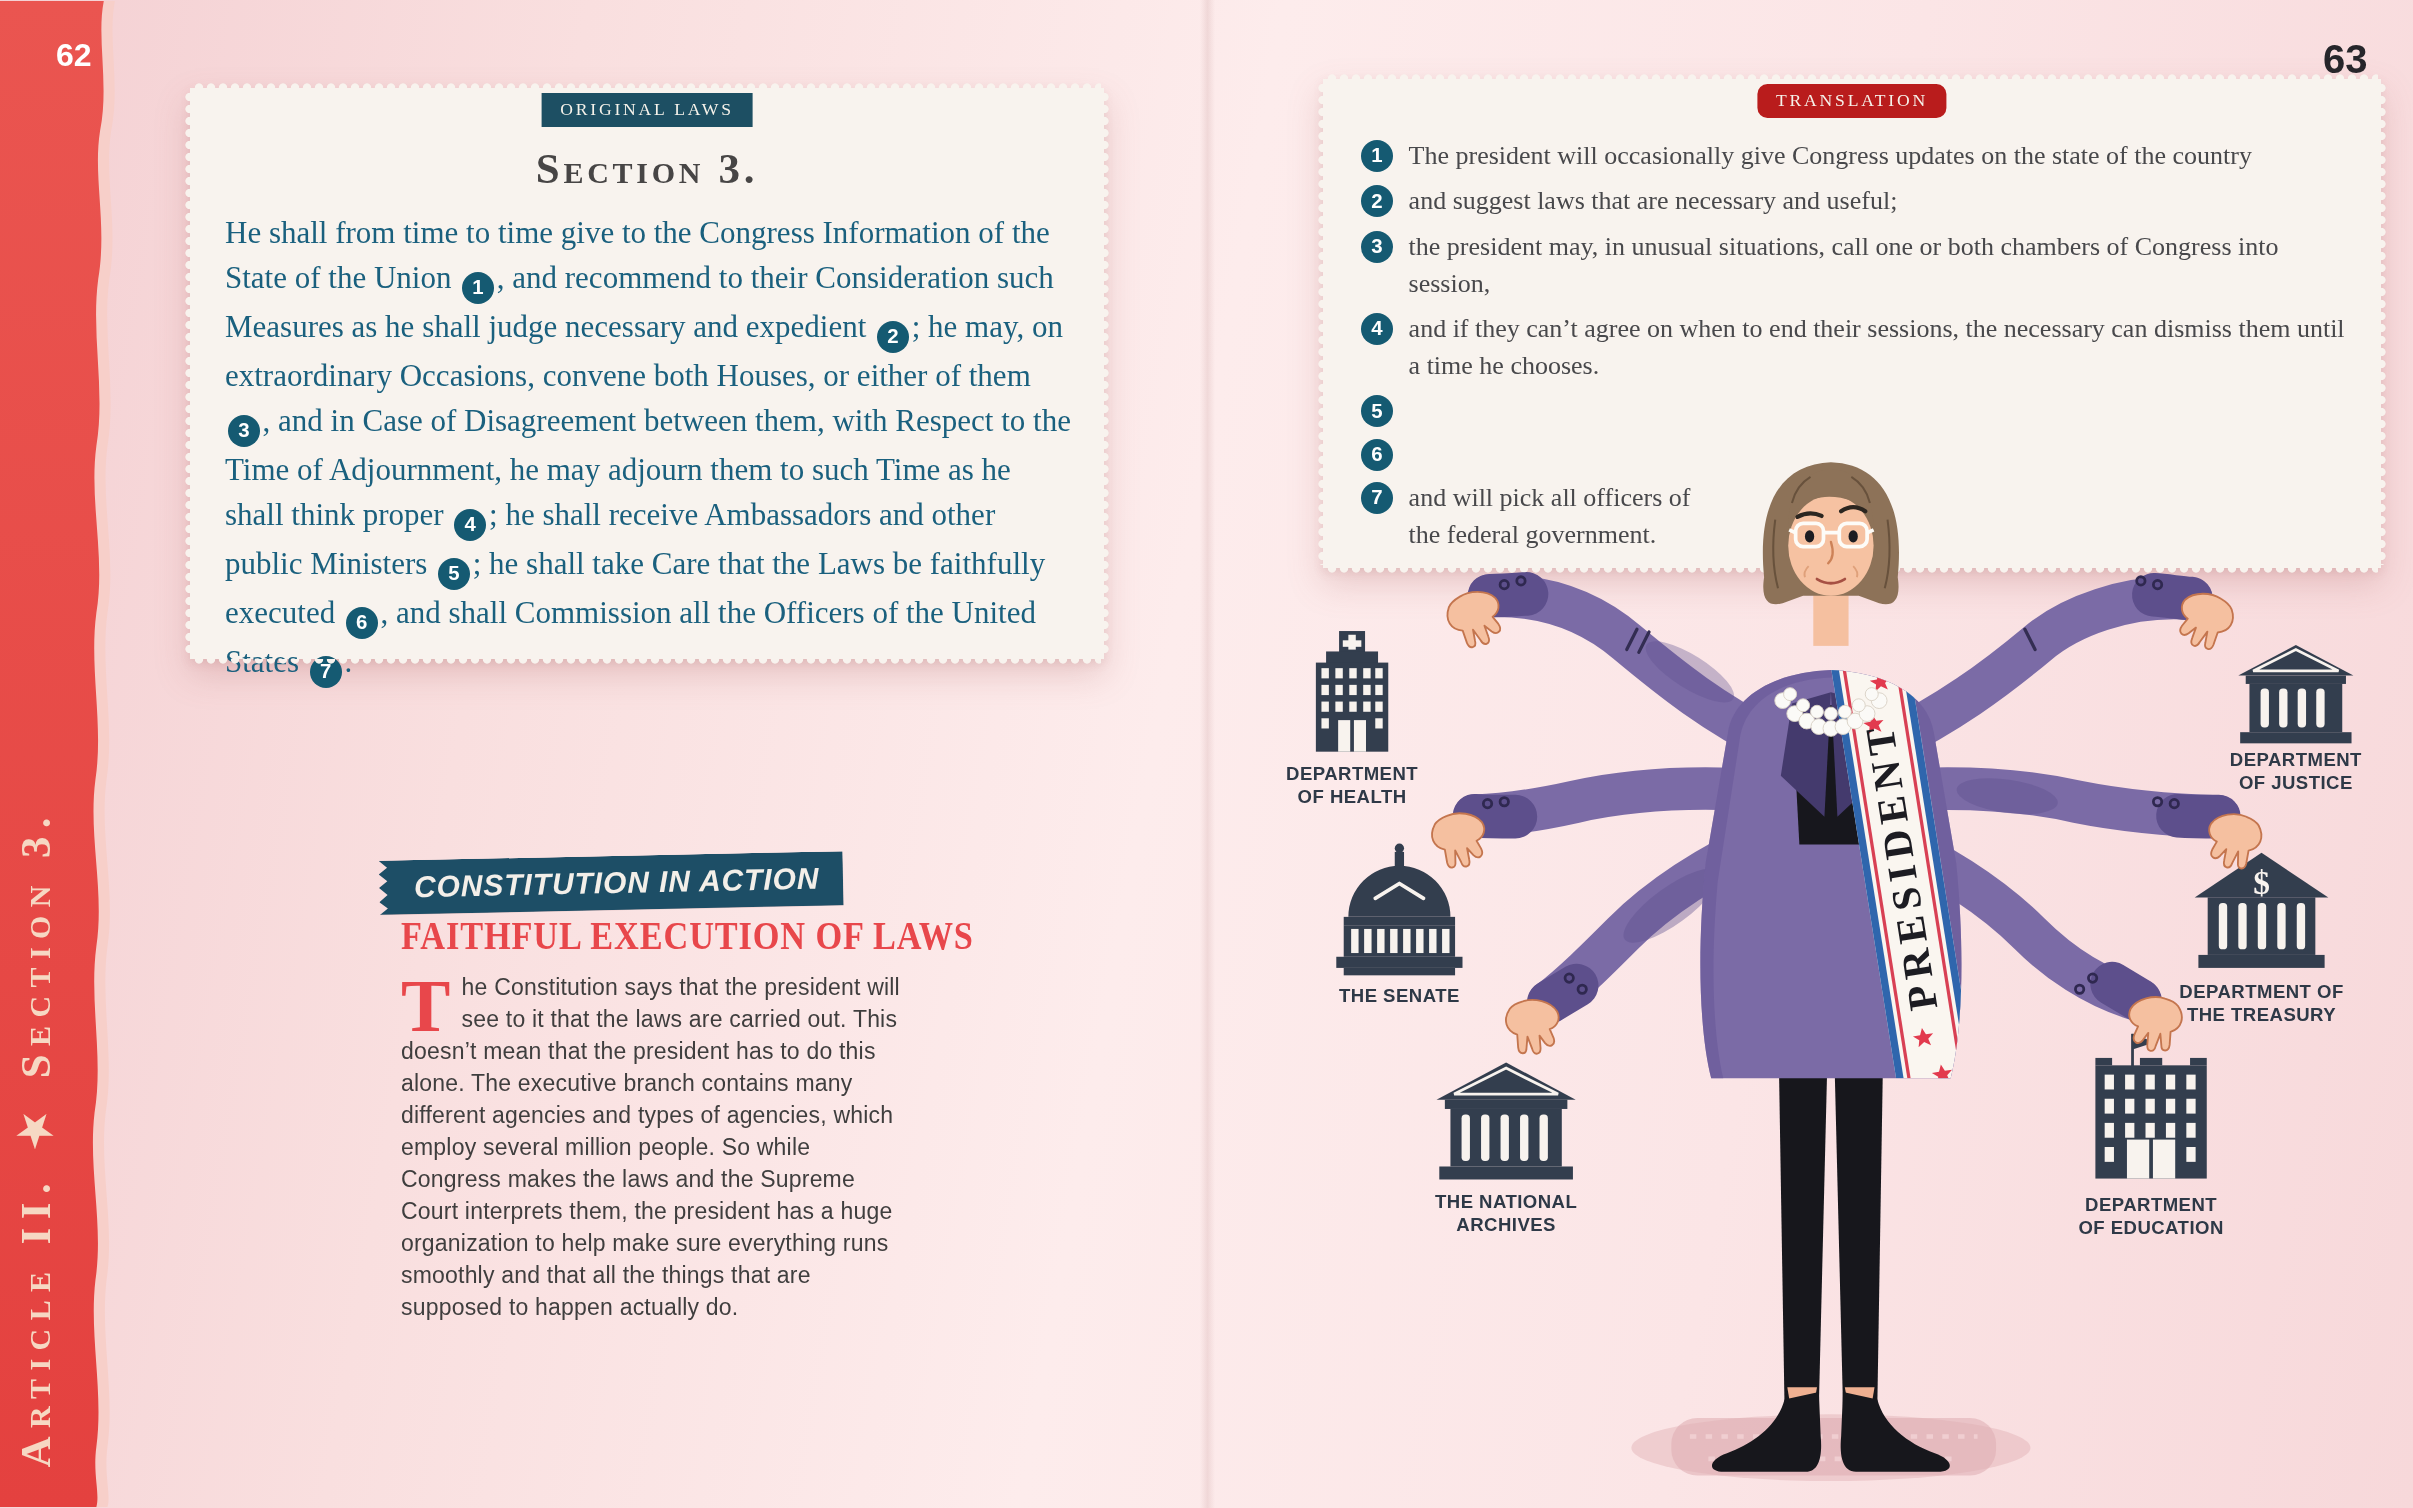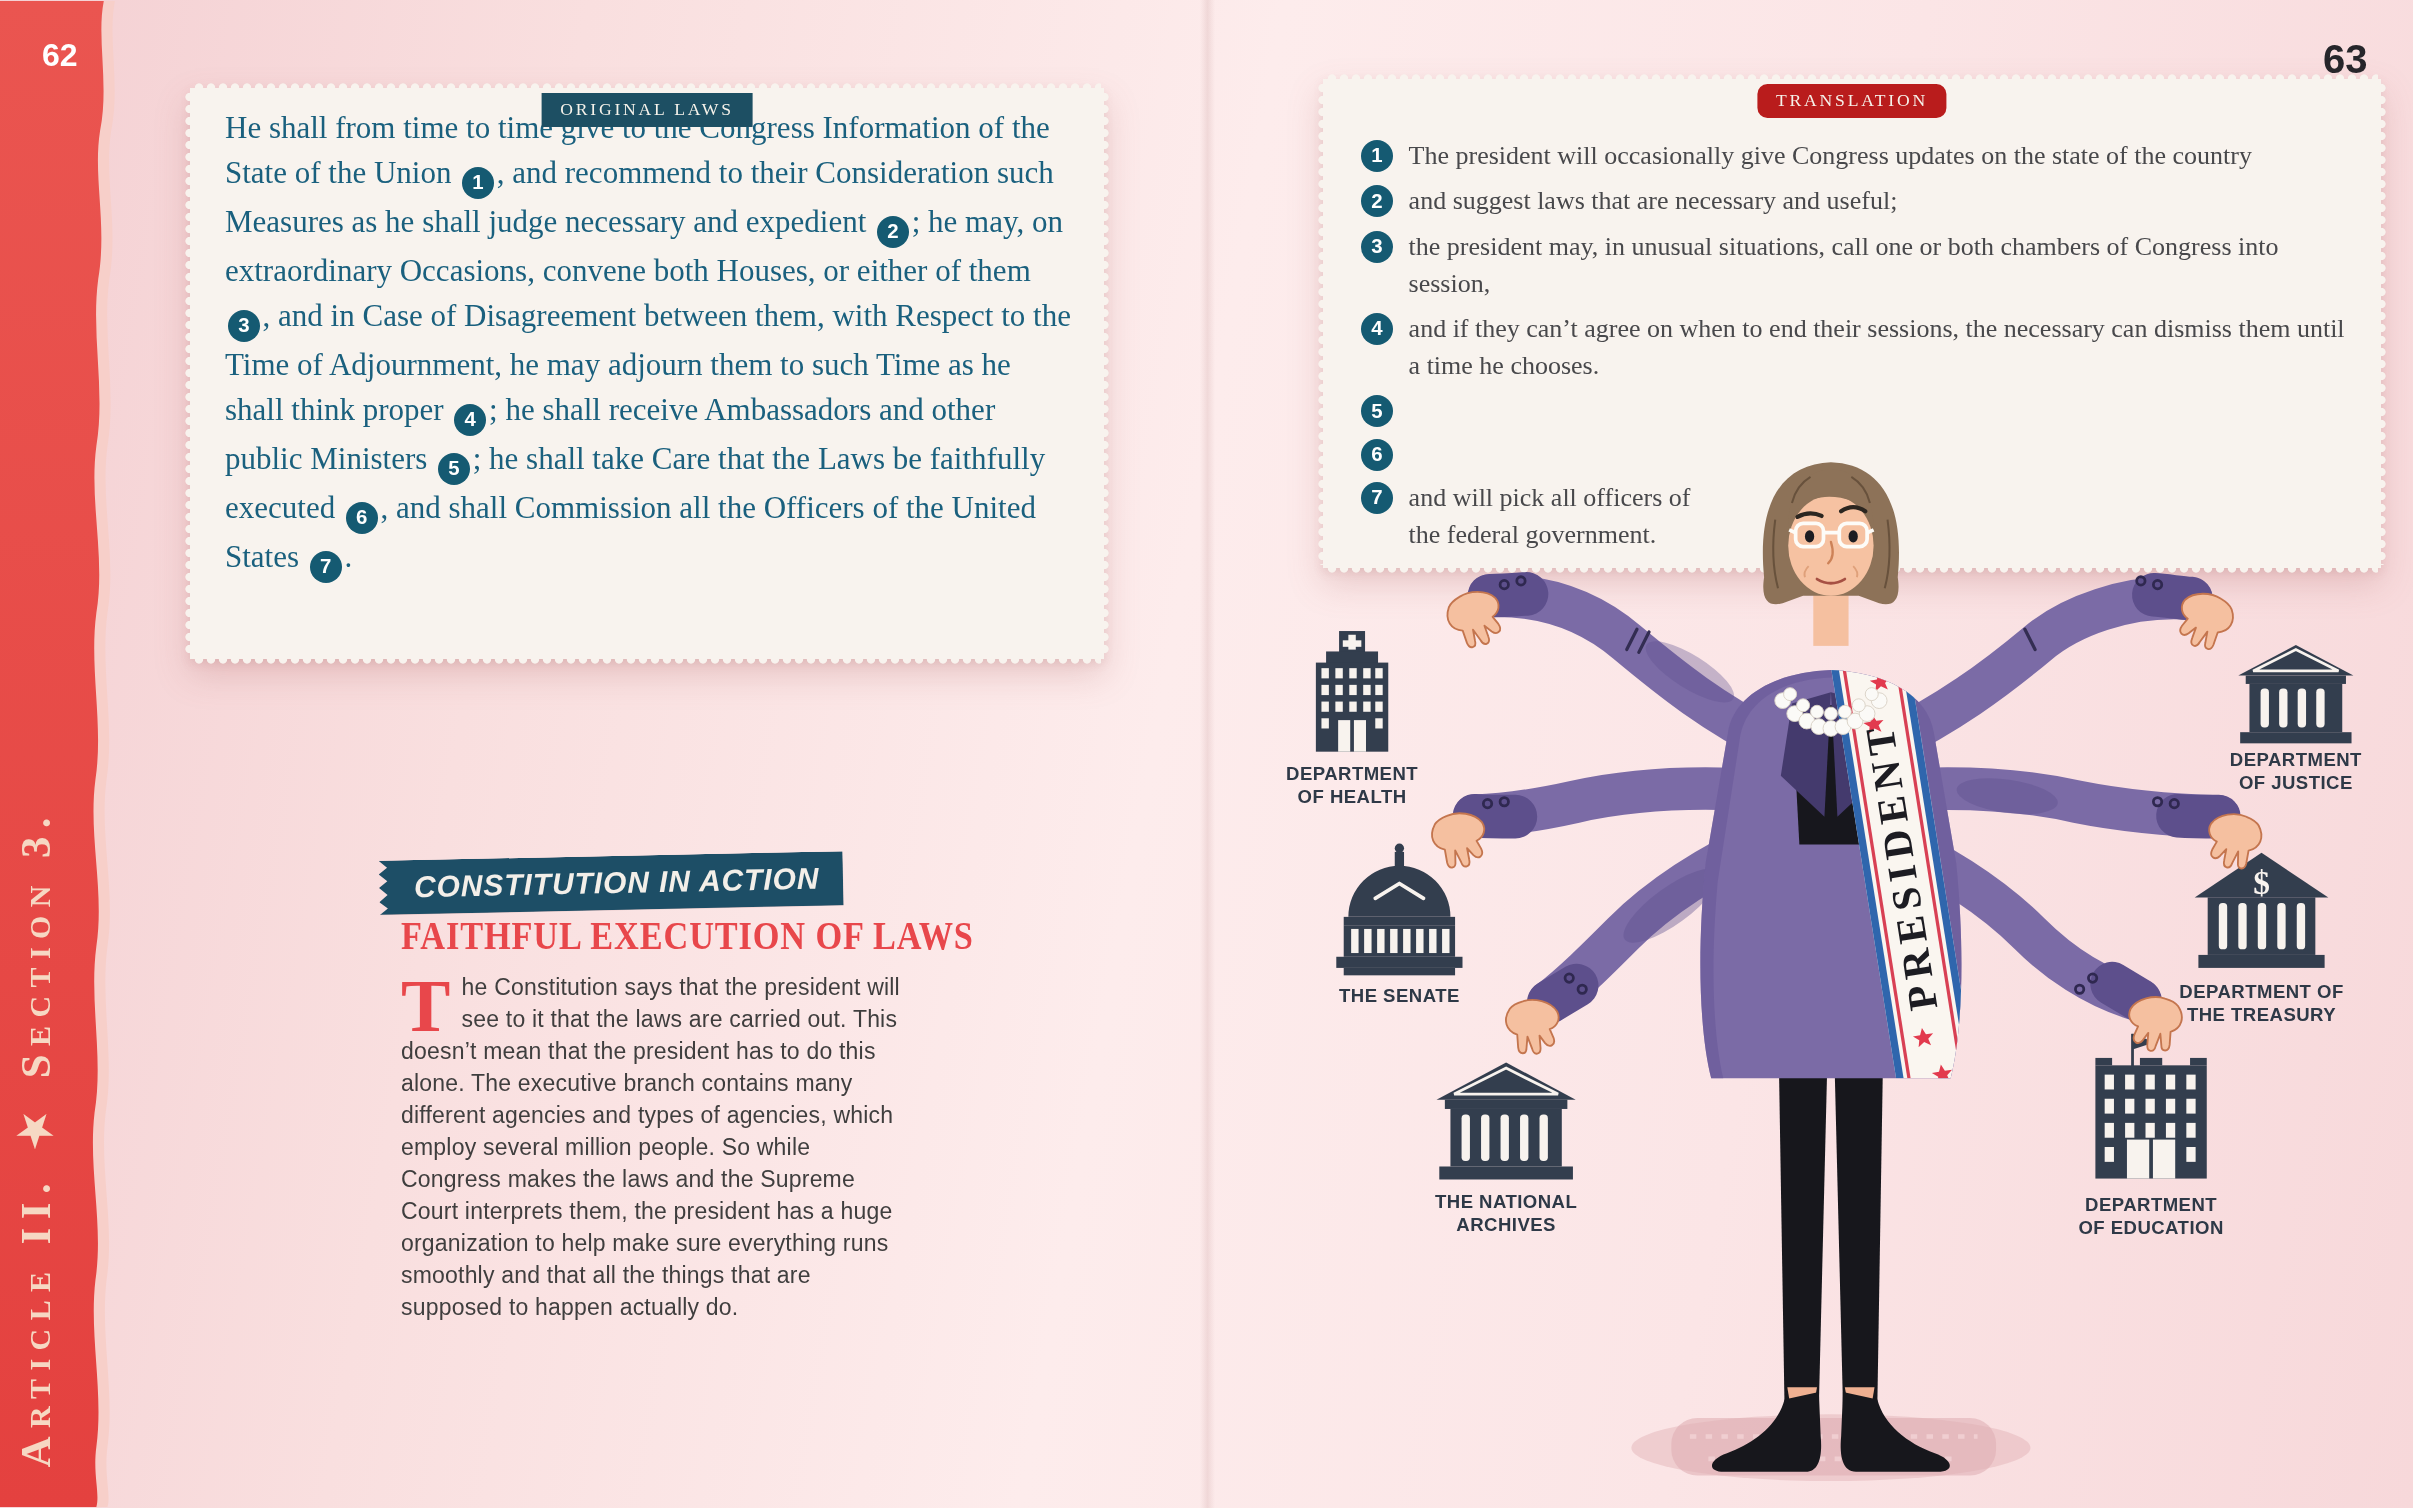--- a/index.html
+++ b/index.html
@@ -9,21 +9,21 @@
     font-family:"Liberation Serif","DejaVu Serif",serif;
   }
   .serif{font-family:"Liberation Serif","DejaVu Serif",serif;}
 
   
   .gutter{position:absolute;left:1200px;top:0;width:15px;height:100%;
     background:linear-gradient(90deg,rgba(150,80,80,0) 0%,rgba(150,80,80,.12) 50%,rgba(150,80,80,0) 100%);}
 
   
   .sidebar-svg{position:absolute;left:0;top:0;}
-  .sidebar-pagenum{position:absolute;left:42px;top:37px;color:#ffffff;
+  .sidebar-pagenum{position:absolute;left:56px;top:37px;color:#ffffff;
     font-family:"Liberation Sans","DejaVu Sans",sans-serif;font-weight:bold;font-size:32px;}
   .right-pagenum{position:absolute;left:2323px;top:37px;color:#26262b;
     font-family:"Liberation Sans","DejaVu Sans",sans-serif;font-weight:bold;font-size:40px;}
   .sidebar-vtext{
     position:absolute;left:11px;bottom:41px;
     writing-mode:vertical-rl;transform:rotate(180deg);
     font-variant:small-caps;font-weight:600;font-size:43px;letter-spacing:8.4px;
     color:#f6d8c3;white-space:nowrap;
   }
 
@@ -105,20 +105,21 @@
 <div class="sidebar-vtext serif">Article II. ★ Section 3.</div>
 <div class="right-pagenum">63</div>
 <div class="gutter"></div>
 
 <div class="stamp" id="original-box">
   <div class="perf perf-top"></div>
   <div class="perf perf-bottom"></div>
   <div class="perf perf-left"></div>
   <div class="perf perf-right"></div>
   <div class="box-tag tag-navy">ORIGINAL LAWS</div>
+  <h1 class="ot-heading">Section 3.</h1>
   <p class="ot-body">He shall from time to time give to the Congress Information of the State of the Union <span class="nbadge">1</span>, and recommend to their Consideration such Measures as he shall judge necessary and expedient <span class="nbadge">2</span>; he may, on extraordinary Occasions, convene both Houses, or either of them <span class="nbadge">3</span>, and in Case of Disagreement between them, with Respect to the Time of Adjournment, he may adjourn them to such Time as he shall think proper <span class="nbadge">4</span>; he shall receive Ambassadors and other public Ministers <span class="nbadge">5</span>; he shall take Care that the Laws be faithfully executed <span class="nbadge">6</span>, and shall Commission all the Officers of the United States <span class="nbadge">7</span>.</p>
 </div>
 
 <div class="stamp" id="translation-box">
   <div class="perf perf-top"></div>
   <div class="perf perf-bottom"></div>
   <div class="perf perf-left"></div>
   <div class="perf perf-right"></div>
   <div class="box-tag tag-red">TRANSLATION</div>
   <ul class="tr-list">

